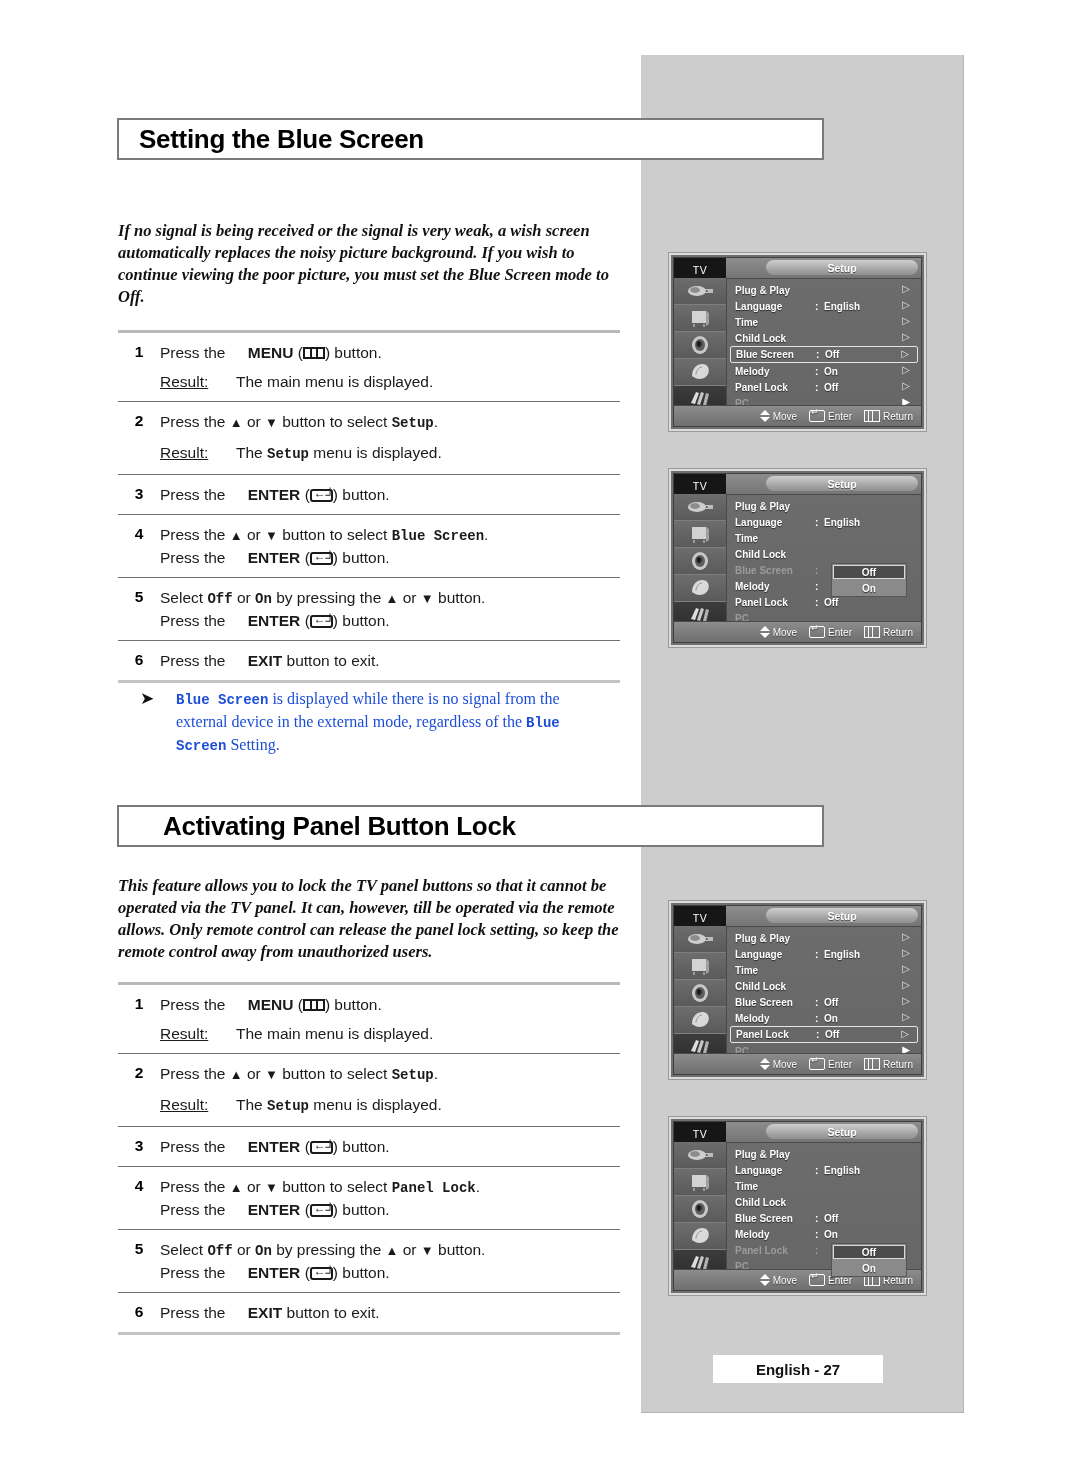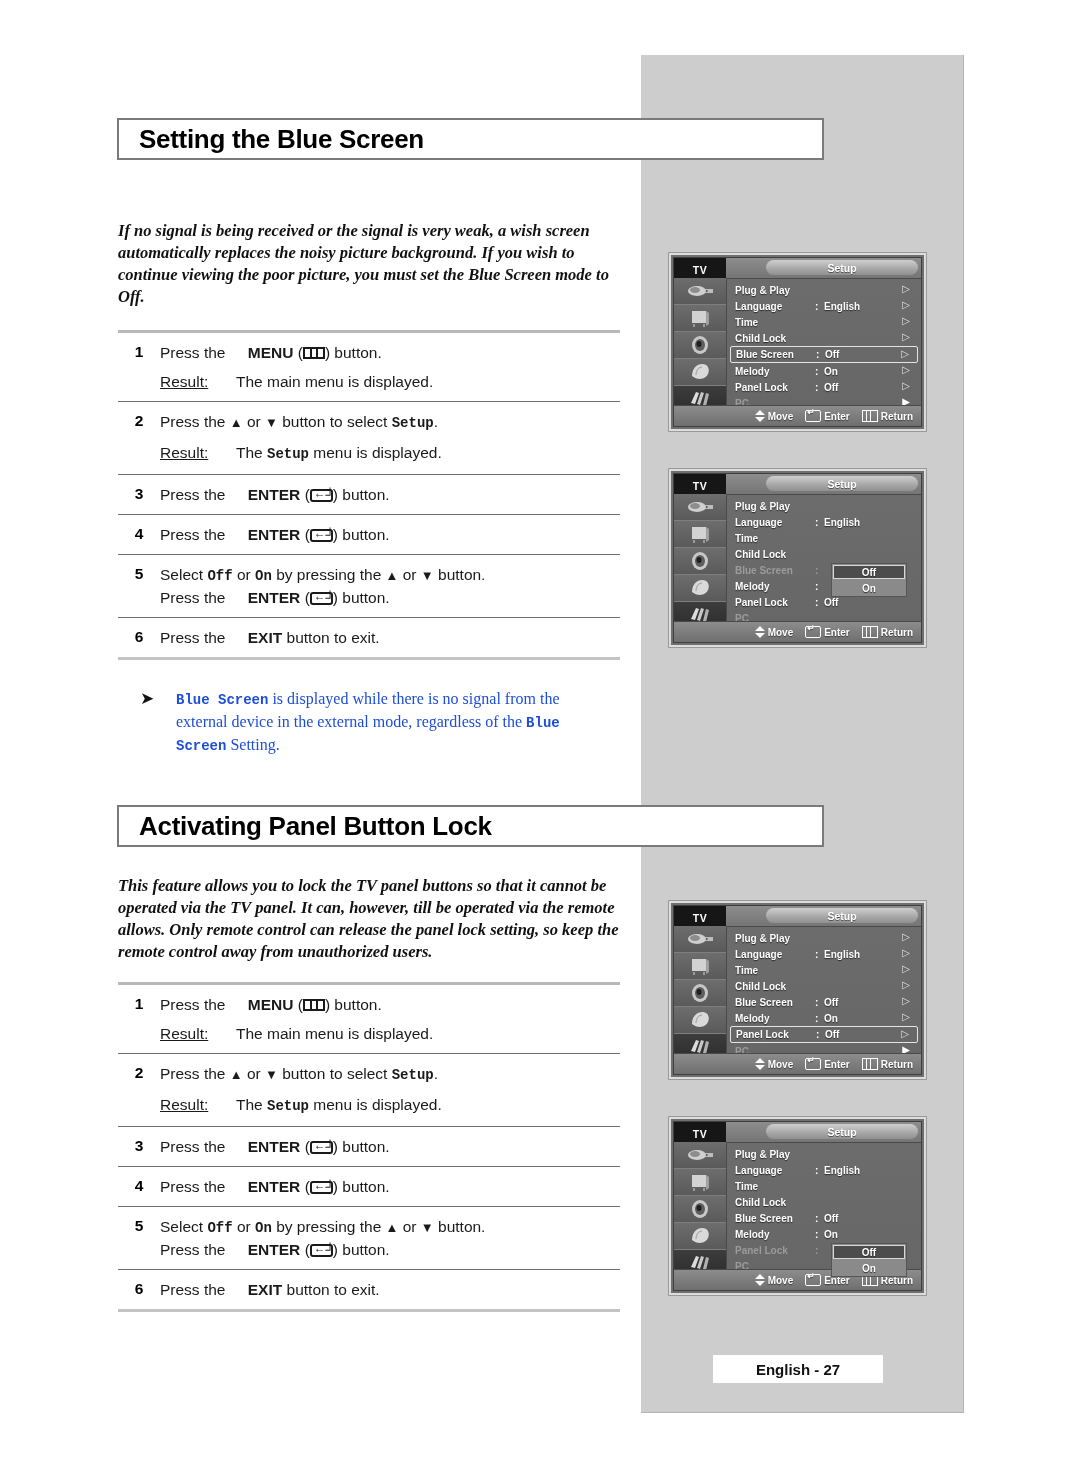--- a/index.html
+++ b/index.html
@@ -217,21 +217,21 @@
     background: linear-gradient(180deg,#8d8d8d 0%, #757575 100%);
     border-bottom: 1px solid #4a4a4a;
   }
   .osd-tvtag {
     position: absolute;
     left: 0; top: 0;
     width: 52px; height: 24px;
     background: #161616;
     color: #ffffff;
     font-size: 10.5px;
-    font-weight: bold;
+    font-weight: normal;
     display: flex;
     align-items: center;
     justify-content: center;
     letter-spacing: 0.5px;
   }
   .osd-pill {
     position: absolute;
     left: 92px; top: 2px;
     width: 152px; height: 15px;
     border-radius: 8px;
@@ -353,21 +353,21 @@
     align-items: center;
     justify-content: flex-end;
     padding-right: 8px;
     gap: 12px;
   }
   .osd-hint {
     display: flex;
     align-items: center;
     gap: 3px;
     font-size: 10px;
-    font-weight: bold;
+    font-weight: normal;
     color: #ffffff;
     text-shadow: 0 1px 1px #3a3a3a;
   }
   .hint-updown {
     display: inline-block;
     width: 10px; height: 12px;
     position: relative;
   }
   .hint-updown::before {
     content: "";
@@ -466,20 +466,21 @@
     </div>
     <div class="step">
       <div class="num">3</div>
       <div class="body">
         <div class="line">Press the <b>ENTER</b> (<span class="ico-enter"><span class="arrowglyph">←</span><span class="tail">┘</span></span>) button.</div>
       </div>
     </div>
     <div class="step">
       <div class="num">4</div>
       <div class="body">
+        <div class="line">Press the <span class="tri">▲</span> or <span class="tri">▼</span> button to select <span class="mono">Blue Screen</span>.</div>
         <div class="line">Press the <b>ENTER</b> (<span class="ico-enter"><span class="arrowglyph">←</span><span class="tail">┘</span></span>) button.</div>
       </div>
     </div>
     <div class="step">
       <div class="num">5</div>
       <div class="body">
         <div class="line">Select <span class="mono">Off</span> or <span class="mono">On</span> by pressing the <span class="tri">▲</span> or <span class="tri">▼</span> button.</div>
         <div class="line">Press the <b>ENTER</b> (<span class="ico-enter"><span class="arrowglyph">←</span><span class="tail">┘</span></span>) button.</div>
       </div>
     </div>
@@ -489,21 +490,21 @@
         <div class="line">Press the <b>EXIT</b> button to exit.</div>
       </div>
     </div>
   </div>
 
 <div class="note" id="note1" style="top:688px;">
     <div class="bullet">➤</div>
     <div class="notetext"><span class="mono">Blue Screen</span> is displayed while there is no signal from the external device in the external mode, regardless of the <span class="mono">Blue Screen</span> Setting.</div>
   </div>
 
-<div class="heading-bar" style="top:805px;">
+<div class="heading-bar" style="top:805px;padding-left:24px;">
   <div class="title">Activating Panel Button Lock</div>
 </div>
 
 <div class="intro" style="top:875px;">This feature allows you to lock the TV panel buttons so that it cannot be operated via the TV panel. It can, however,  till be operated via the remote allows. Only remote control can release the panel lock setting, so keep the remote control away from unauthorized users.</div>
 
 <div class="steps" id="steps2" style="top:982px;">
     <div class="rule-top"></div>
     <div class="step">
       <div class="num">1</div>
       <div class="body">
@@ -526,20 +527,21 @@
     </div>
     <div class="step">
       <div class="num">3</div>
       <div class="body">
         <div class="line">Press the <b>ENTER</b> (<span class="ico-enter"><span class="arrowglyph">←</span><span class="tail">┘</span></span>) button.</div>
       </div>
     </div>
     <div class="step">
       <div class="num">4</div>
       <div class="body">
+        <div class="line">Press the <span class="tri">▲</span> or <span class="tri">▼</span> button to select <span class="mono">Panel Lock</span>.</div>
         <div class="line">Press the <b>ENTER</b> (<span class="ico-enter"><span class="arrowglyph">←</span><span class="tail">┘</span></span>) button.</div>
       </div>
     </div>
     <div class="step">
       <div class="num">5</div>
       <div class="body">
         <div class="line">Select <span class="mono">Off</span> or <span class="mono">On</span> by pressing the <span class="tri">▲</span> or <span class="tri">▼</span> button.</div>
         <div class="line">Press the <b>ENTER</b> (<span class="ico-enter"><span class="arrowglyph">←</span><span class="tail">┘</span></span>) button.</div>
       </div>
     </div>

